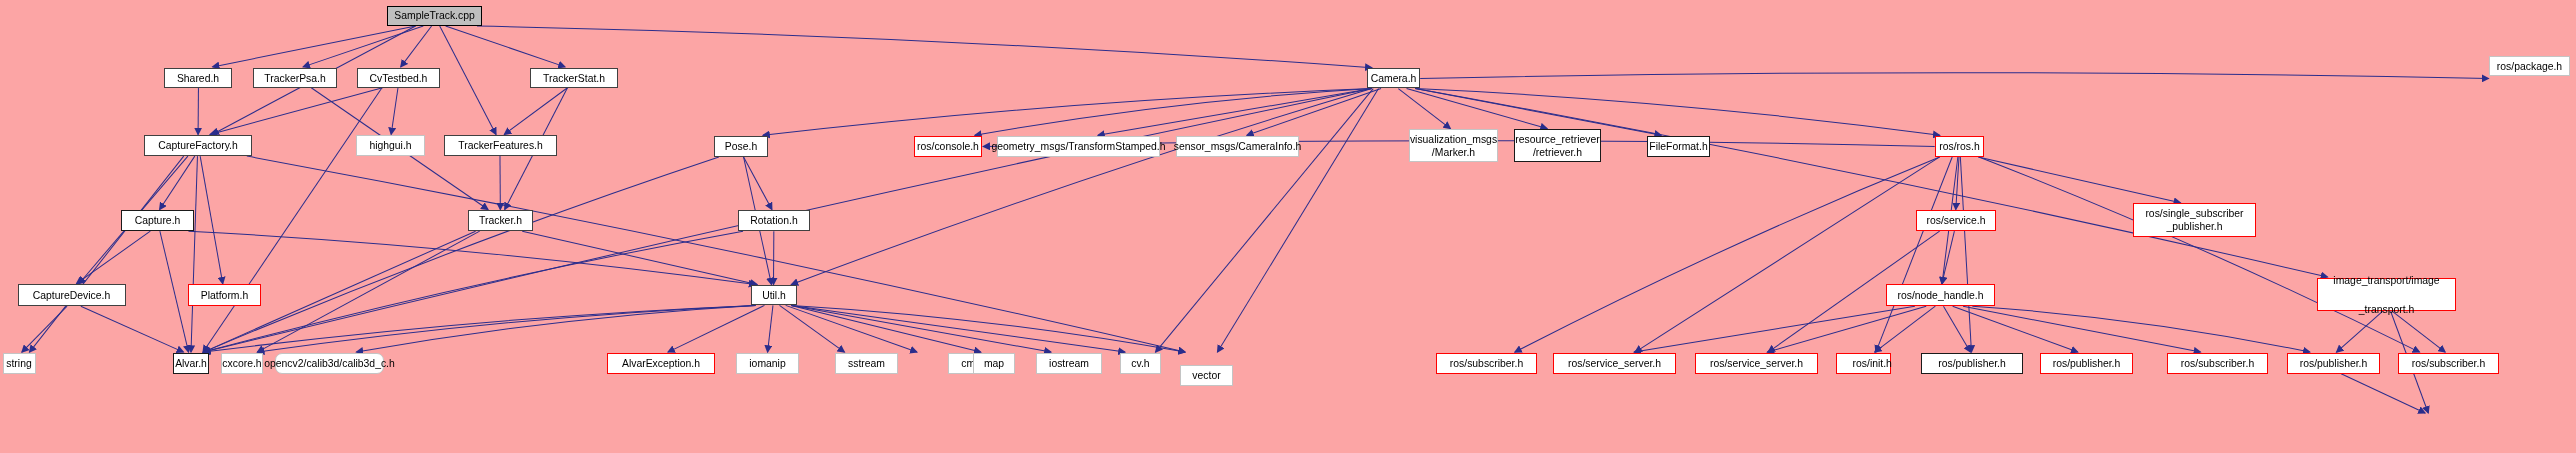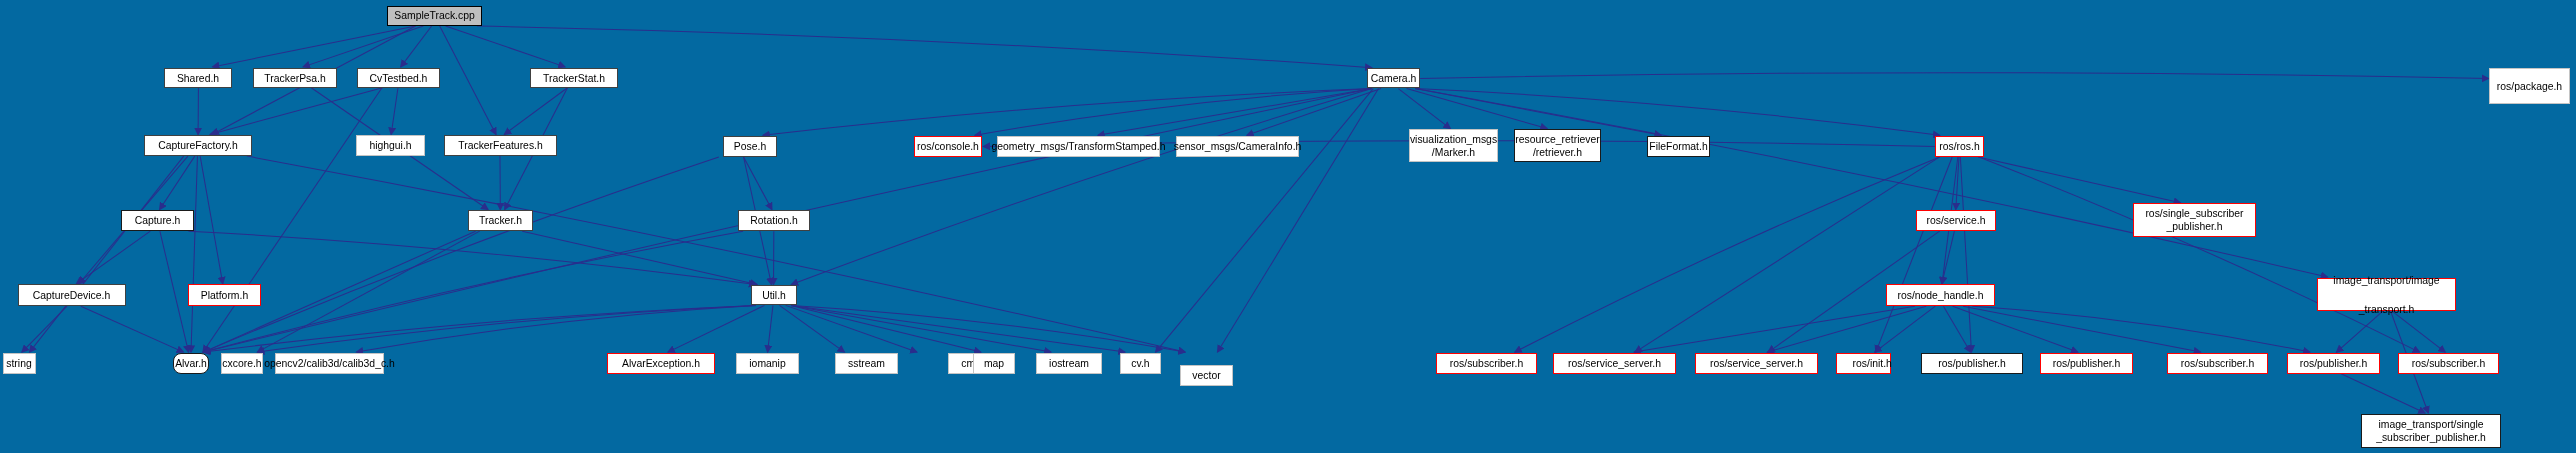--- a/index.html
+++ b/index.html
@@ -1,16 +1,16 @@
 <!DOCTYPE html>
 <html style="font-size:13.3px"><head>
 <meta charset="utf-8">
 <style>
   html,body{margin:0;padding:0;background:#ffffff;}
-  #graph{position:relative;width:2576px;height:454px;background:#0369a1;overflow:hidden;
+  #graph{position:relative;width:2576px;height:454px;background:#fca5a5;overflow:hidden;
          font-family:"Liberation Sans", sans-serif;}
   #edges{position:absolute;left:0;top:0;width:2576px;height:454px;}
   .node{position:absolute;background:#ffffff;border:0.8px solid #404040;box-sizing:border-box;
         display:flex;flex-direction:column;align-items:center;justify-content:center;
         font-size:10.4px;line-height:1.25;color:#000;white-space:nowrap;z-index:2;padding:0 2.5px;}
   .node.root{background:#bfbfbf;border-color:#000000;}
   .node.red{border-color:#ff0000;}
   .node.ext{border-color:#c4c4c4;}
   .node.bold{border-width:1.7px;border-color:#1a1a1a;}
 </style>
@@ -120,33 +120,33 @@
     </div>
     <div class="node doc" style="left: 357px; top: 68px; width: 83px; height: 20px;">
       <div>CvTestbed.h</div>
     </div>
     <div class="node doc" style="left: 530px; top: 68px; width: 88px; height: 20px;">
       <div>TrackerStat.h</div>
     </div>
     <div class="node doc" style="left: 1367px; top: 68px; width: 53px; height: 20px;">
       <div>Camera.h</div>
     </div>
-    <div class="node ext" style="left: 2489px; top: 68px; width: 81px; height: 36px;">
+    <div class="node ext" style="left: 2489px; top: 56px; width: 81px; height: 20px;">
       <div>ros/package.h</div>
     </div>
     <div class="node doc" style="left: 144px; top: 135px; width: 108px; height: 21px;">
       <div>CaptureFactory.h</div>
     </div>
     <div class="node ext" style="left: 356px; top: 135px; width: 69px; height: 21px;">
       <div>highgui.h</div>
     </div>
     <div class="node doc" style="left: 444px; top: 135px; width: 113px; height: 21px;">
       <div>TrackerFeatures.h</div>
     </div>
-    <div class="node doc" style="left: 714px; top: 136px; width: 54px; height: 21px; margin-left: 9px;">
+    <div class="node doc" style="left: 714px; top: 136px; width: 54px; height: 21px;">
       <div>Pose.h</div>
     </div>
     <div class="node red" style="left: 914px; top: 136px; width: 68px; height: 21px;">
       <div>ros/console.h</div>
     </div>
     <div class="node ext" style="left: 997px; top: 136px; width: 163px; height: 21px;">
       <div>geometry_msgs/TransformStamped.h</div>
     </div>
     <div class="node ext" style="left: 1176px; top: 136px; width: 123px; height: 21px;">
       <div>sensor_msgs/CameraInfo.h</div>
@@ -193,27 +193,27 @@
     <div class="node red" style="left: 1886px; top: 284px; width: 109px; height: 22px;">
       <div>ros/node_handle.h</div>
     </div>
     <div class="node red" style="left: 2317px; top: 278px; width: 139px; height: 33px; gap: 16px;">
       <div>image_transport/image</div>
       <div>_transport.h</div>
     </div>
     <div class="node ext" style="left: 2.5px; top: 353px; width: 33px; height: 21px;">
       <div>string</div>
     </div>
-    <div class="node bold" style="left: 173px; top: 353px; width: 36px; height: 21px; border-radius: 8px;">
+    <div class="node bold" style="left: 173px; top: 353px; width: 36px; height: 21px;">
       <div>Alvar.h</div>
     </div>
     <div class="node ext" style="left: 221px; top: 353px; width: 42px; height: 21px;">
       <div>cxcore.h</div>
     </div>
-    <div class="node ext" style="left: 275px; top: 353px; width: 109px; height: 21px;">
+    <div class="node ext" style="left: 275px; top: 353px; width: 109px; height: 21px; border-radius: 7px;">
       <div>opencv2/calib3d/calib3d_c.h</div>
     </div>
     <div class="node red" style="left: 607px; top: 353px; width: 108px; height: 21px;">
       <div>AlvarException.h</div>
     </div>
     <div class="node ext" style="left: 736px; top: 353px; width: 63px; height: 21px;">
       <div>iomanip</div>
     </div>
     <div class="node ext" style="left: 817px; top: 353px; width: 63px; height: 21px; margin-left: 18px;">
       <div>sstream</div>
@@ -253,18 +253,14 @@
     </div>
     <div class="node red" style="left: 2167px; top: 353px; width: 101px; height: 21px;">
       <div>ros/subscriber.h</div>
     </div>
     <div class="node red" style="left: 2287px; top: 353px; width: 93px; height: 21px;">
       <div>ros/publisher.h</div>
     </div>
     <div class="node red" style="left: 2398px; top: 353px; width: 101px; height: 21px;">
       <div>ros/subscriber.h</div>
     </div>
-    <div class="node bold" style="left: 2361px; top: 414px; width: 140px; height: 34px;">
-      <div>image_transport/single</div>
-      <div>_subscriber_publisher.h</div>
-    </div>
   </div>
 
 
 </body></html>

